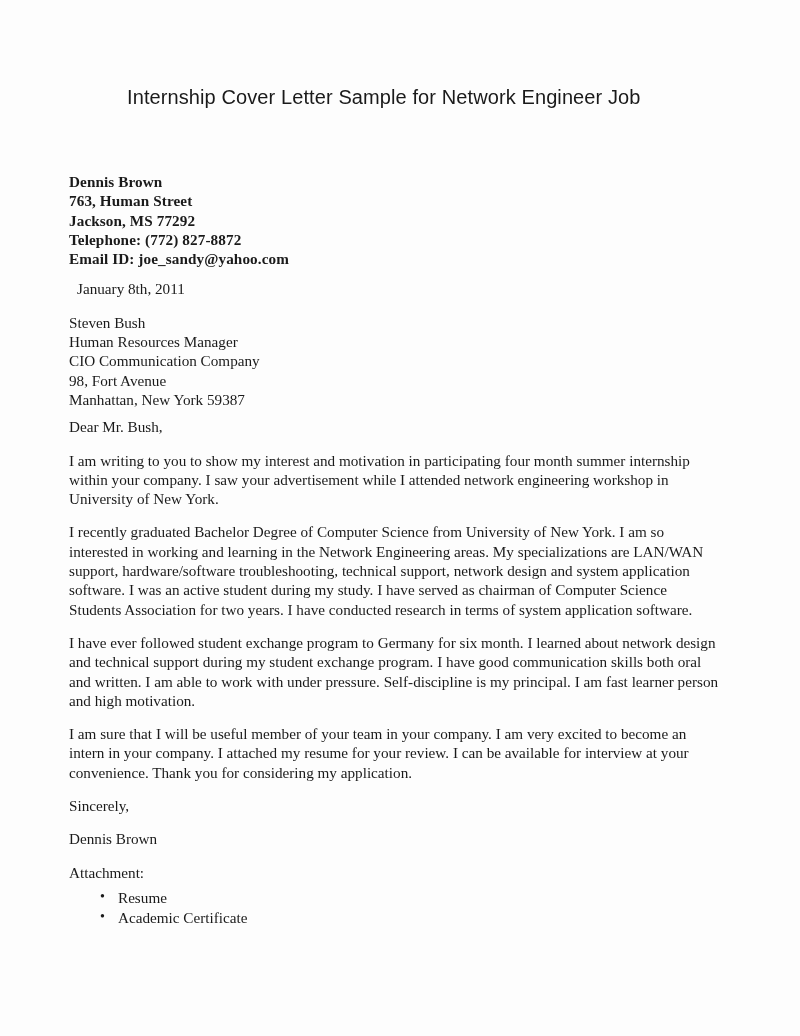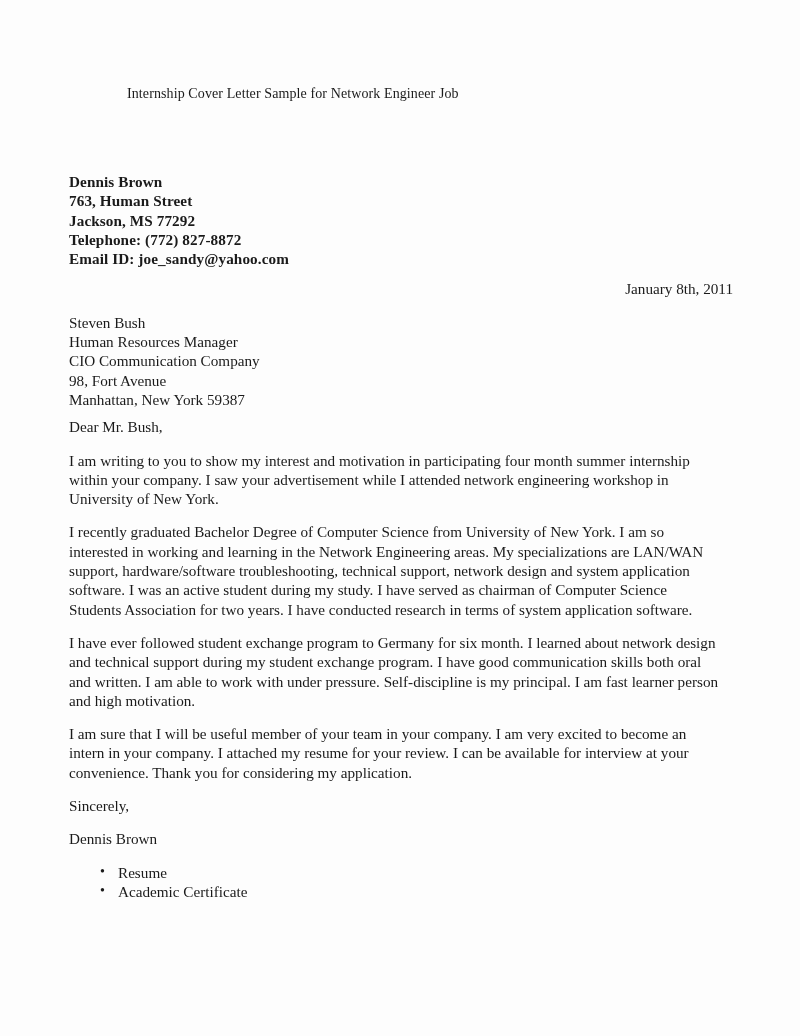--- a/index.html
+++ b/index.html
@@ -22,22 +22,22 @@
     height: 1036px;
     background: #fdfdfd;
     box-sizing: border-box;
   }
 
   
   .doc-title {
     position: absolute;
     left: 127px;
     top: 86px;
-    font-family: Liberation Serif, serif;
-    font-size: 14px;
+    font-family: Liberation Sans, sans-serif;
+    font-size: 20px;
     font-weight: 400;
     letter-spacing: 0.1px;
     color: #1a1a1a;
     white-space: nowrap;
   }
 
   
   .letter {
     position: absolute;
     left: 69px;
@@ -52,21 +52,20 @@
     margin: 0 0 11px 0;
   }
   .sender-block .line {
     display: block;
     white-space: nowrap;
     letter-spacing: 0.1px;
   }
 
   .date-line {
     margin: 0 0 14px 8px;
-    text-align: right;
   }
 
   .recipient-block {
     margin: 0 0 3px 0;
   }
   .recipient-block .line {
     display: block;
     white-space: nowrap;
   }
 
@@ -139,20 +138,21 @@
     <div class="salutation">Dear Mr. Bush,</div>
 
     <p class="para">I am writing to you to show my interest and motivation in participating four month summer internship within your company. I saw your advertisement while I attended network engineering workshop in University of New York.</p>
     <p class="para">I recently graduated Bachelor Degree of Computer Science from University of New York. I am so interested in working and learning in the Network Engineering areas. My specializations are LAN/WAN support, hardware/software troubleshooting, technical support, network design and system application software. I was an active student during my study. I have served as chairman of Computer Science Students Association for two years. I have conducted research in terms of system application software.</p>
     <p class="para">I have ever followed student exchange program to Germany for six month. I learned about network design and technical support during my student exchange program. I have good communication skills both oral and written. I am able to work with under pressure. Self-discipline is my principal. I am fast learner person and high motivation.</p>
     <p class="para">I am sure that I will be useful member of your team in your company. I am very excited to become an intern in your company. I attached my resume for your review. I can be available for interview at your convenience. Thank you for considering my application.</p>
 
     <div class="closing">Sincerely,</div>
     <div class="signature">Dennis Brown</div>
 
+    <div class="attachment-label">Attachment:</div>
 
     <ul class="attachment-list">
       <li>
         <span class="bullet">•</span>
         <span>Resume</span>
       </li>
       <li>
         <span class="bullet">•</span>
         <span>Academic Certificate</span>
       </li>

